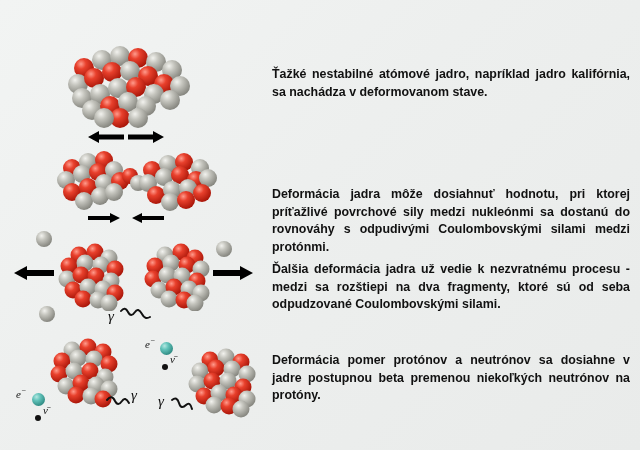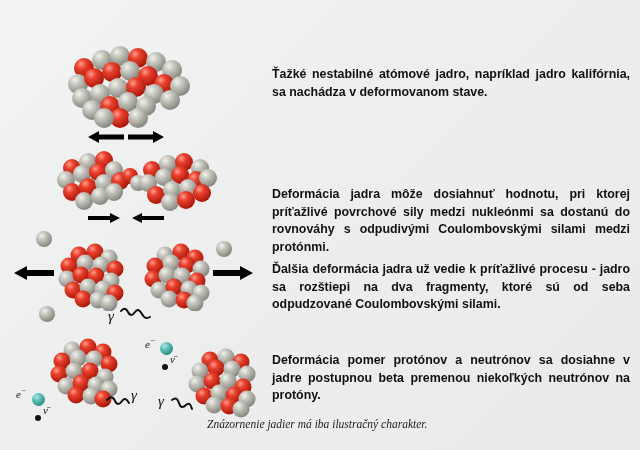--- a/index.html
+++ b/index.html
@@ -103,25 +103,24 @@
 </style>
 </head>
 <body style="background: rgb(238, 240, 239);">
 
 <div class="slide">
 
 
   <div class="textcol">
     <div class="para" id="para1">Ťažké nestabilné atómové jadro, napríklad jadro kalifórnia, sa nachádza v deformovanom stave.</div>
     <div class="para" id="para2">Deformácia jadra môže dosiahnuť hodnotu, pri ktorej príťažlivé povrchové sily medzi nukleónmi sa dostanú do rovnováhy s odpudivými Coulombovskými silami medzi protónmi.</div>
-    <div class="para" id="para3">Ďalšia deformácia jadra už vedie k príťažlivé procesu - jadro sa rozštiepi na dva fragmenty, ktoré sú od seba odpudzované Coulombovskými silami.</div>
+    <div class="para" id="para3">Ďalšia deformácia jadra už vedie k nezvratnému procesu - medzi sa rozštiepi na dva fragmenty, ktoré sú od seba odpudzované Coulombovskými silami.</div>
     <div class="para" id="para4">Deformácia pomer protónov a neutrónov sa dosiahne v jadre postupnou beta premenou niekoľkých neutrónov na protóny.</div>
   </div>
 
-  <div class="footnote">Znázornenie jadier má iba ilustračný charakter.</div>
 
   <div class="nucleus" style="left:58px; top:38px;">
     <svg width="140" height="92" viewBox="0 0 140 92">
       <defs>
         <radialGradient id="gP" cx="35%" cy="30%" r="72%">
           <stop offset="0%" stop-color="#ff9b8c"></stop>
           <stop offset="35%" stop-color="#e8402c"></stop>
           <stop offset="100%" stop-color="#a81508"></stop>
         </radialGradient>
         <radialGradient id="gN" cx="35%" cy="30%" r="72%">

